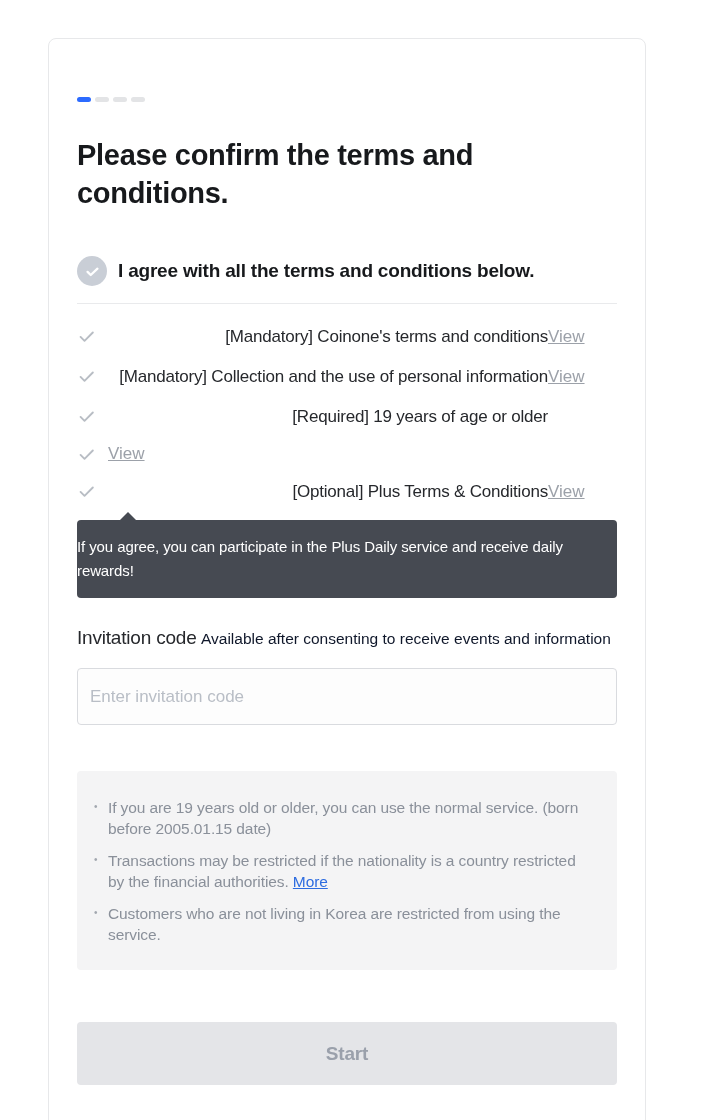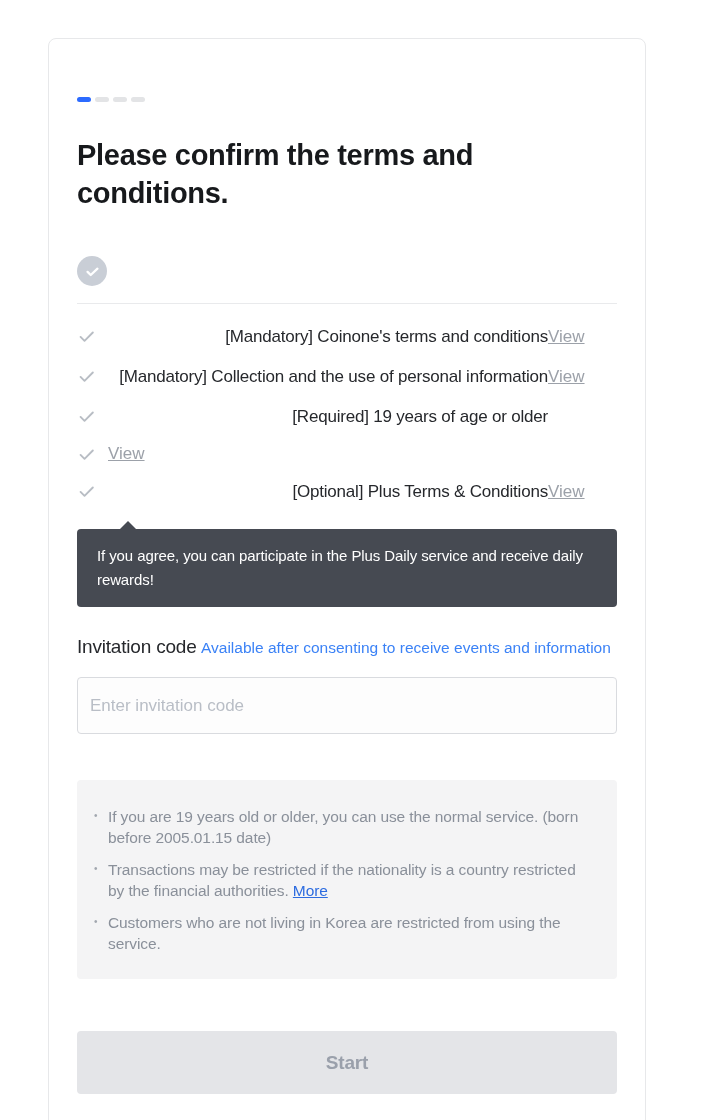--- a/index.html
+++ b/index.html
@@ -89,24 +89,24 @@
   .view-link {
     flex-shrink: 0;
     font-size: 17px;
     color: #9ca1a9;
     text-decoration: underline;
     cursor: pointer;
   }
   
   .tooltip {
     position: relative;
-    margin-top: 25px;
+    margin-top: 16px;
     background: #464a52;
     border-radius: 4px;
-    padding: 15px 20px;
+    padding: 15px 0;
     color: #ffffff;
     font-size: 15px;
     line-height: 24px;
     letter-spacing: -0.1px;
   }
   .tooltip::before {
     content: "";
     position: absolute;
     top: -8px; left: 42px;
     border-left: 9px solid transparent;
@@ -115,21 +115,21 @@
   }
   
   .invite-section { margin-top: 26px; }
   .invite-label {
     font-size: 19px;
     color: #26282c;
     letter-spacing: -0.2px;
   }
   .invite-helper {
     font-size: 15.5px;
-    color: #3b82f6;
+    color: #0f172a;
     line-height: 29px;
   }
   .invite-input {
     margin-top: 15px;
     width: 100%;
     height: 57px;
     border: 1px solid #d9dbdf;
     border-radius: 4px;
     background: #fdfdfd;
     padding: 0 12px;
@@ -198,20 +198,21 @@
   </div>
 
   <h1 class="title">Please confirm the terms and conditions.</h1>
 
   <div class="agree-row">
     <span class="agree-check">
       <svg width="17" height="17" viewBox="0 0 24 24" fill="none">
         <path d="M5 12.5l4.5 4.5L19 8" stroke="#ffffff" stroke-width="3.2" stroke-linecap="round" stroke-linejoin="round"></path>
       </svg>
     </span>
+    <span class="agree-label">I agree with all the terms and conditions below.</span>
   </div>
 
   <hr class="divider">
 
   <ul class="terms">
     <li class="term-row">
       <span class="term-check">
         <svg width="19" height="19" viewBox="0 0 24 24" fill="none">
             <path d="M4.5 12.5l5 5L20 7" stroke="#b8bdc4" stroke-width="2.4" stroke-linecap="round" stroke-linejoin="round"></path>
           </svg>

